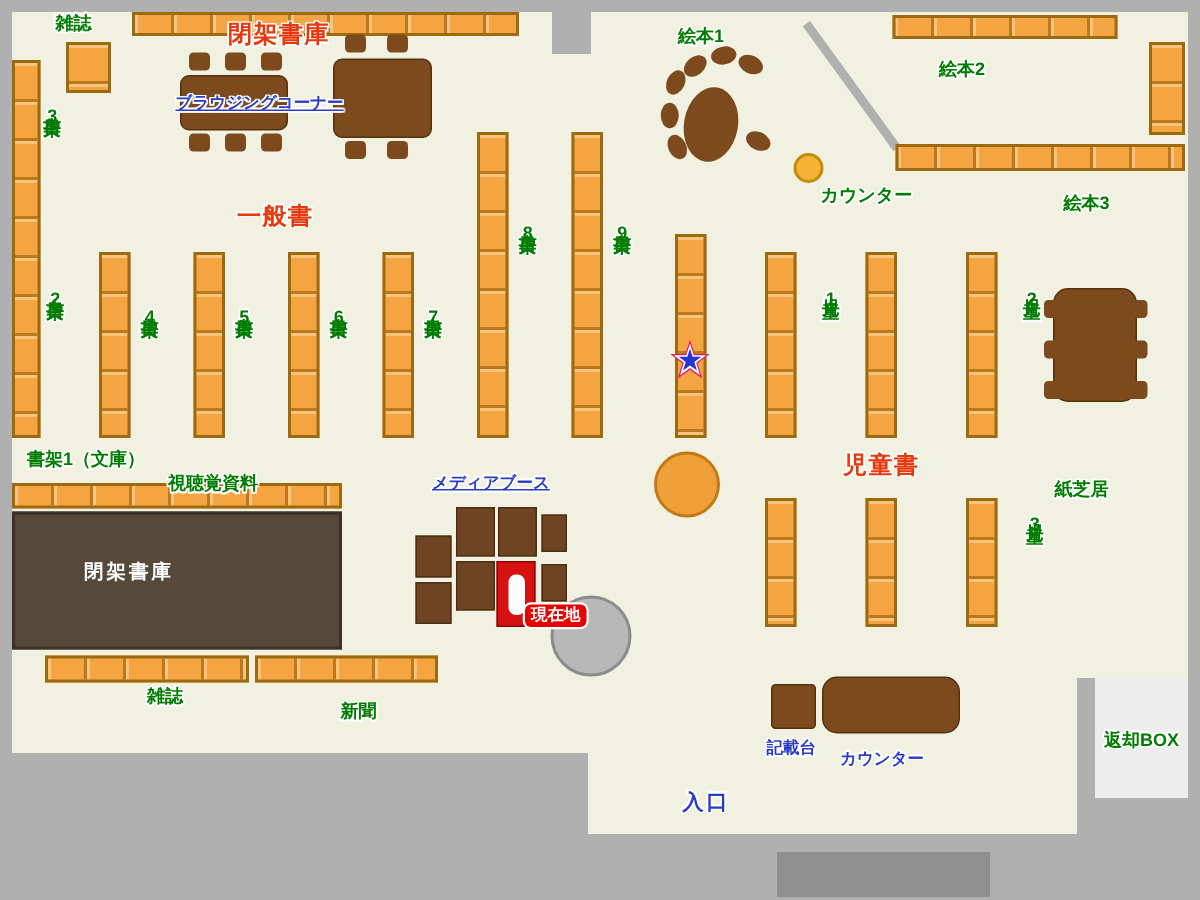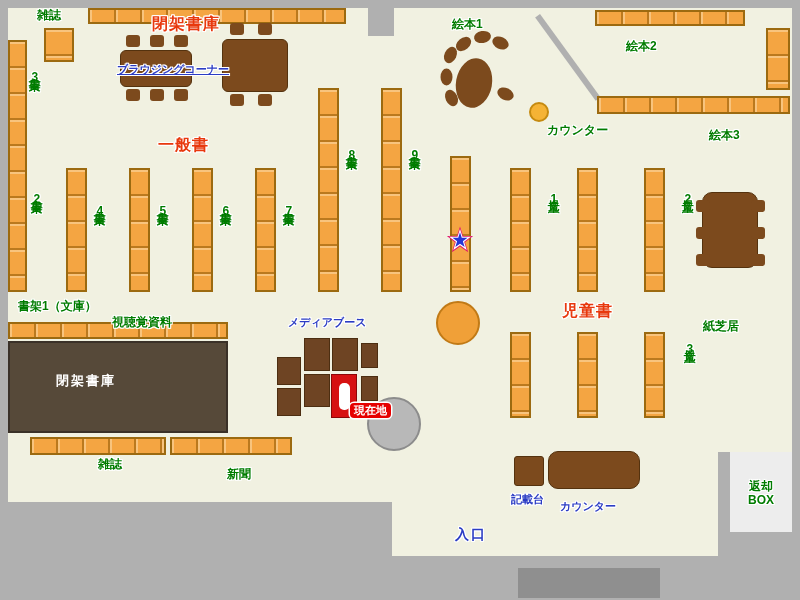--- a/index.html
+++ b/index.html
@@ -29,21 +29,21 @@
   .red{color:#e8380d;font-size:16px;letter-spacing:1px;}
   .blue{color:#2b3cc4;font-size:11px;}
   .white{color:#ffffff;font-size:13px;letter-spacing:2px;}
   .big-blue{font-size:14px;letter-spacing:2px;}
   .halo{text-shadow:-1px -1px 0 #fff,1px -1px 0 #fff,-1px 1px 0 #fff,1px 1px 0 #fff,
         -1px 0 0 #fff,1px 0 0 #fff,0 -1px 0 #fff,0 1px 0 #fff;}
   .vlabel{writing-mode:vertical-rl;text-orientation:upright;letter-spacing:1px;}
   .star{clip-path:polygon(50% 2%,61% 36%,97% 36%,68% 58%,79% 94%,50% 73%,21% 94%,32% 58%,3% 36%,39% 36%);}
   .badge{background:#e60000;color:#fff;font-size:11px;font-weight:bold;padding:1px 4px;
          border-radius:4px;box-shadow:0 0 0 1.5px #ffffff;}
-  .retbox{display:flex;flex-direction:column;align-items:center;justify-content:center;}
+  .retbox{display:flex;flex-direction:row;align-items:center;justify-content:center;}
 </style>
 </head>
 <body>
 
 <div id="map">
 
   <div class="abs floor" style="left:8px;top:8px;width:784px;height:548px;"></div>
 
   <div class="abs wall" style="left:8px;top:502px;width:384px;height:54px;"></div>
   <div class="abs wall" style="left:0px;top:556px;width:800px;height:44px;"></div>
@@ -154,21 +154,21 @@
   <div class="lbl green halo" style="left:18px;top:300px;">書架1（文庫）</div>
   <div class="lbl green halo" style="left:112px;top:316px;">視聴覚資料</div>
   <div class="lbl green halo" style="left:98px;top:458px;">雑誌</div>
   <div class="lbl green halo" style="left:227px;top:468px;">新聞</div>
 
   <div class="lbl red halo" style="left:152px;top:15px;">閉架書庫</div>
   <div class="lbl red halo" style="left:158px;top:136px;">一般書</div>
   <div class="lbl red halo" style="left:562px;top:302px;">児童書</div>
 
   <div class="lbl blue halo" style="left:117px;top:63px;text-decoration:underline;">ブラウジングコーナー</div>
-  <div class="lbl blue halo" style="left:288px;top:316px;">メディアブース</div>
+  <div class="lbl blue halo" style="left:288px;top:316px;text-decoration:underline;">メディアブース</div>
   <div class="lbl blue halo" style="left:511px;top:493px;">記載台</div>
   <div class="lbl blue halo" style="left:560px;top:500px;">カウンター</div>
   <div class="lbl blue halo big-blue" style="left:455px;top:526px;">入口</div>
 
   <div class="lbl white" style="left:56px;top:374px;">閉架書庫</div>
   <div class="lbl badge" style="left:350px;top:403px;">現在地</div>
 
   <div class="abs retbox" style="left:730px;top:474px;width:62px;height:40px;">
     <span class="lbl green halo" style="position:static;">返却</span>
     <span class="lbl green halo" style="position:static;">BOX</span>

